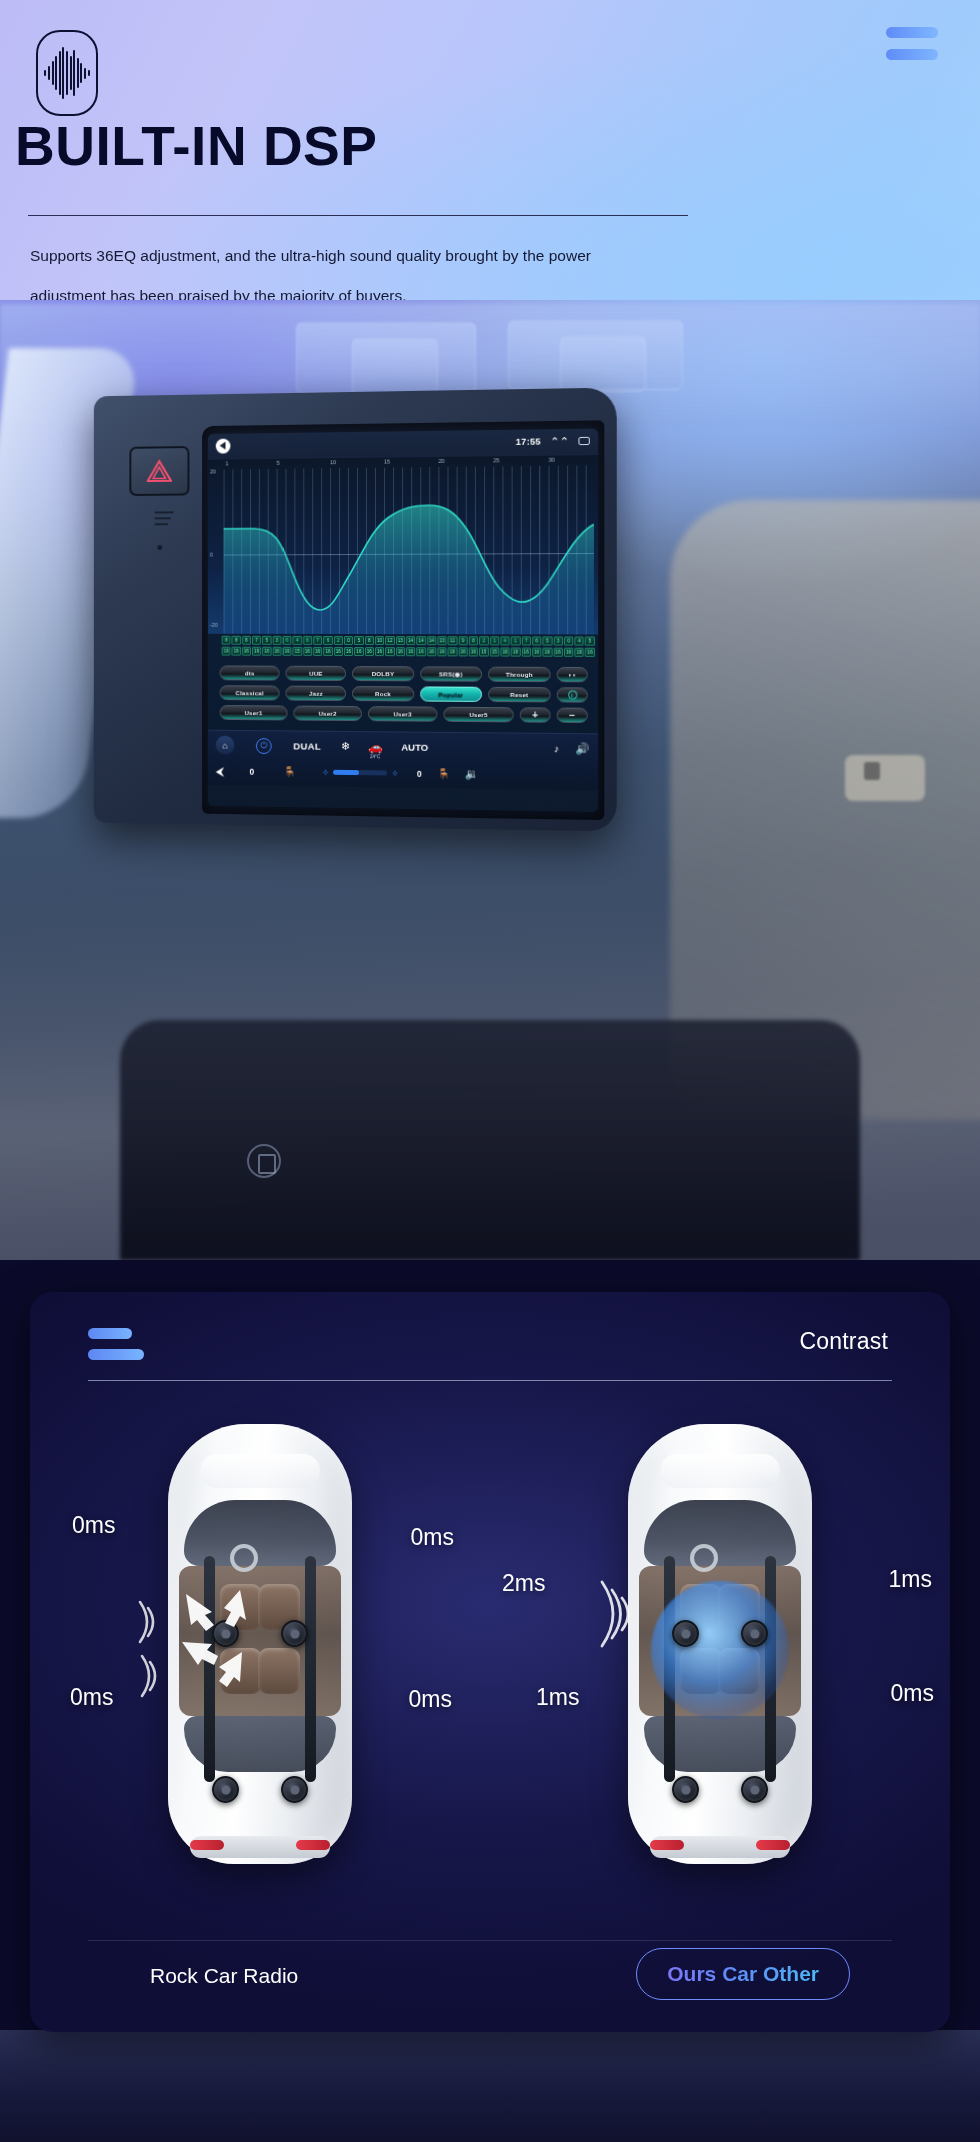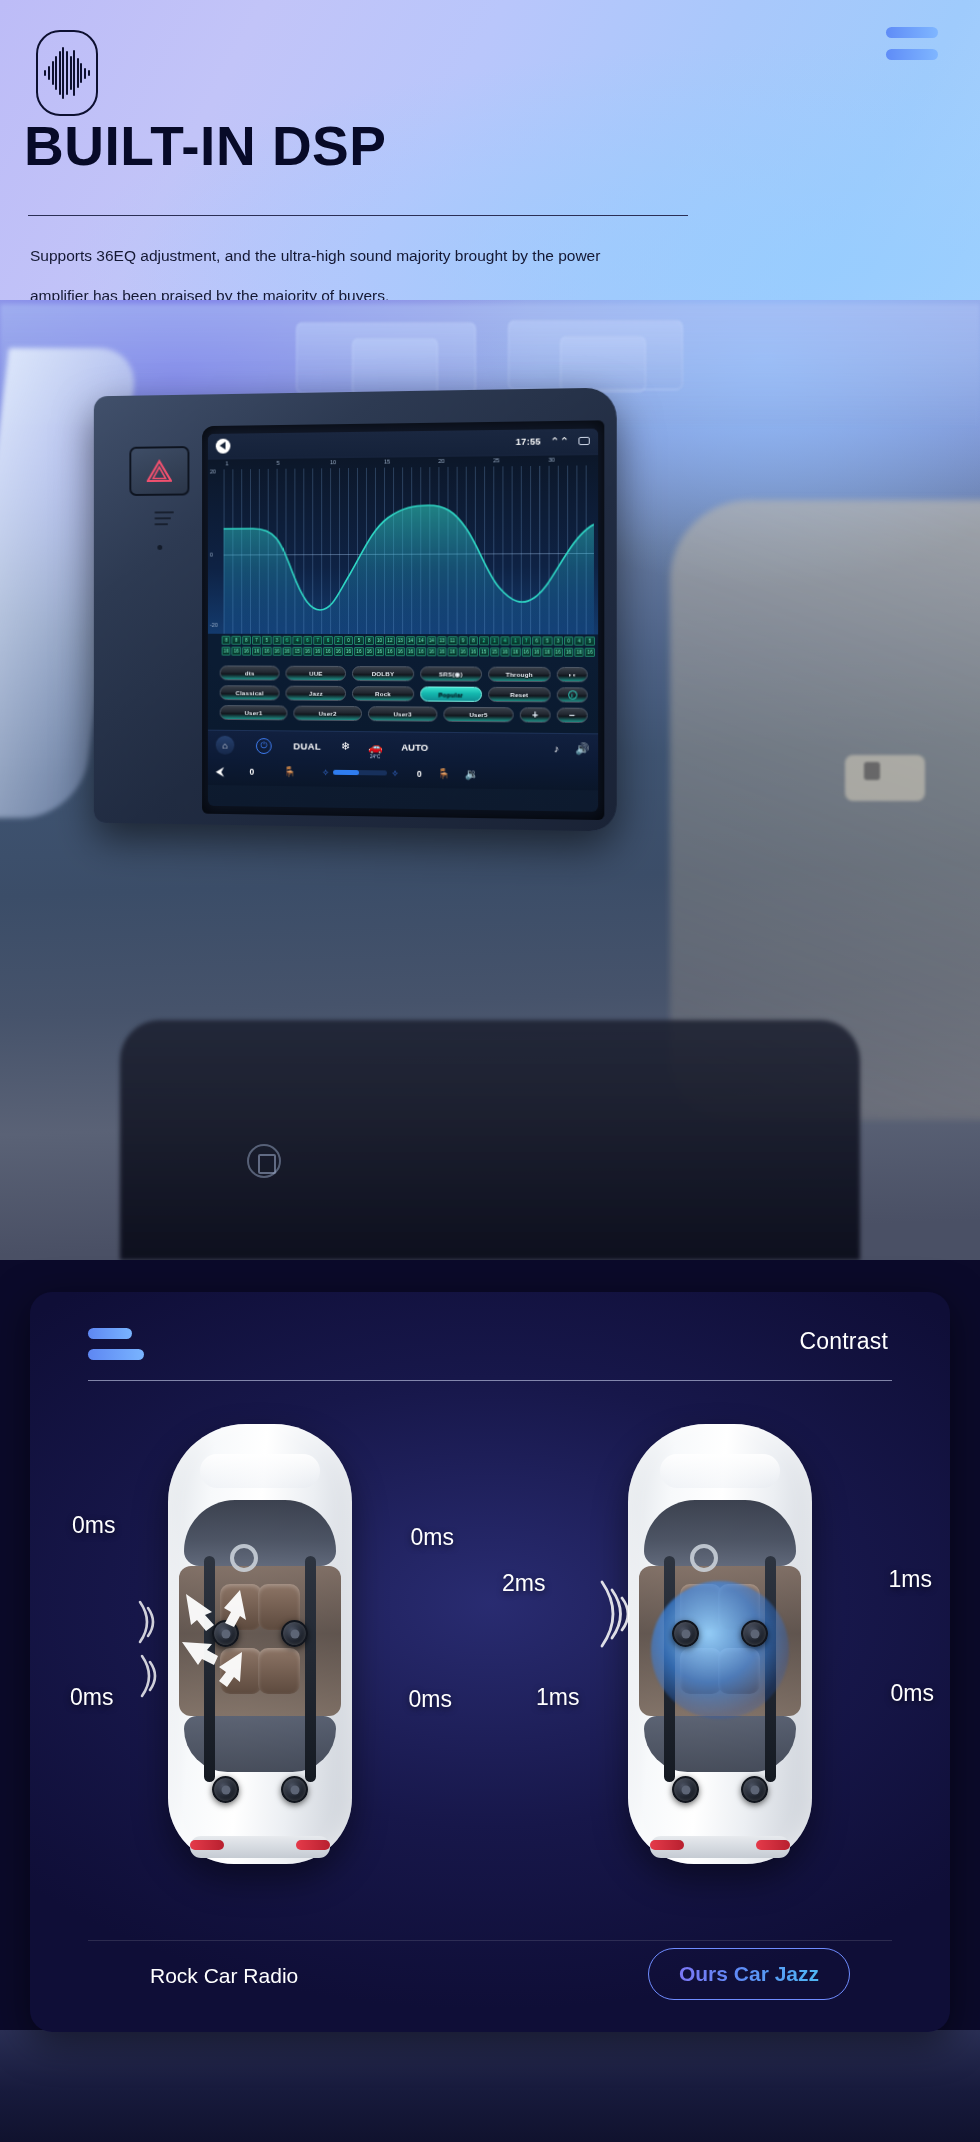--- a/index.html
+++ b/index.html
@@ -32,21 +32,21 @@
 
   
   .hamburger { position: absolute; right: 42px; top: 27px; display: flex; flex-direction: column; gap: 11px; }
   .hamburger span {
     display: block; width: 52px; height: 11px; border-radius: 6px;
     background: linear-gradient(90deg, #5f8cf7 0%, #7fb6ff 100%);
   }
   .hamburger span:nth-child(2) { width: 52px; }
 
   .hero-title {
-    position: absolute; left: 24px; top: 118px;
+    position: absolute; left: 15px; top: 118px;
     font-size: 55px; font-weight: 800; letter-spacing: .5px;
     color: #070a28; line-height: 1.05;
     font-family: "Liberation Sans", sans-serif;
   }
   .hero-rule {
     position: absolute; left: 28px; top: 215px; width: 660px; height: 1px;
     background: #2b2f55;
   }
   .hero-desc {
     position: absolute; left: 30px; top: 236px; width: 600px;
@@ -405,21 +405,21 @@
       <span class="bar" style="height:6px"></span>
     </div>
 
     <div class="hamburger">
       <span></span>
       <span></span>
     </div>
 
     <div class="hero-title">BUILT-IN DSP</div>
     <div class="hero-rule"></div>
-    <div class="hero-desc">Supports 36EQ adjustment, and the ultra-high sound majority brought by the power amplifier has been praised by the majority of buyers.</div>
+    <div class="hero-desc">Supports 36EQ adjustment, and the ultra-high sound quality brought by the power adjustment has been praised by the majority of buyers.</div>
   </div>
 
   <div class="dash">
     <div class="dash-bg"></div>
     <div class="dash-band band1"></div>
     <div class="vent" style="left:296px;top:22px;width:180px;height:72px;"></div>
     <div class="vent" style="left:352px;top:38px;width:86px;height:58px;"></div>
     <div class="vent" style="left:508px;top:20px;width:175px;height:70px;"></div>
     <div class="vent" style="left:560px;top:36px;width:86px;height:56px;"></div>
     <div class="left-pillar"></div>
@@ -727,16 +727,16 @@
 
         <span class="ms-label" style="left:-48px;  top:158px">2ms</span>
         <span class="ms-label" style="right:-42px; top:154px">1ms</span>
         <span class="ms-label" style="left:-14px;  top:272px">1ms</span>
         <span class="ms-label" style="right:-44px; top:268px">0ms</span>
       </div>
     </div>
 
     <div class="cp-footline"></div>
     <div class="cap-other">Rock Car Radio</div>
-    <div class="cap-ours">Ours Car Jazz</div>
+    <div class="cap-ours">Ours Car Other</div>
   </div>
 
 </div>
 
 </body></html>

